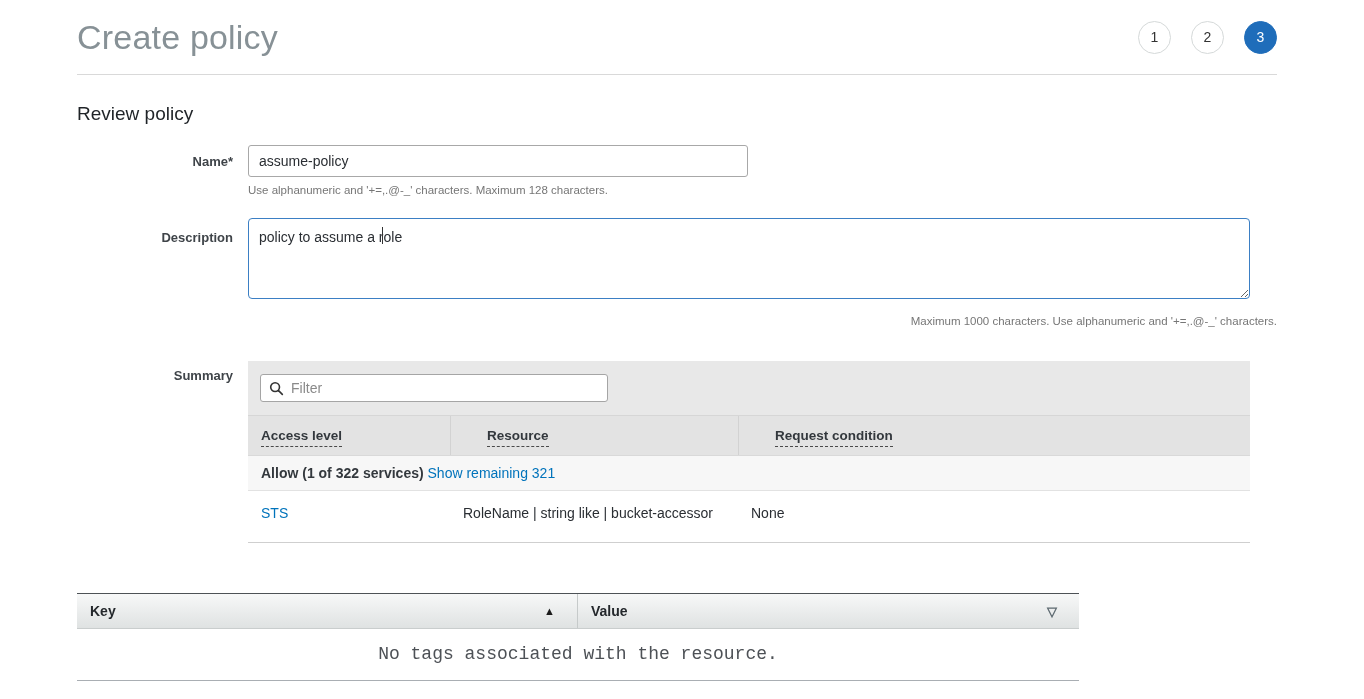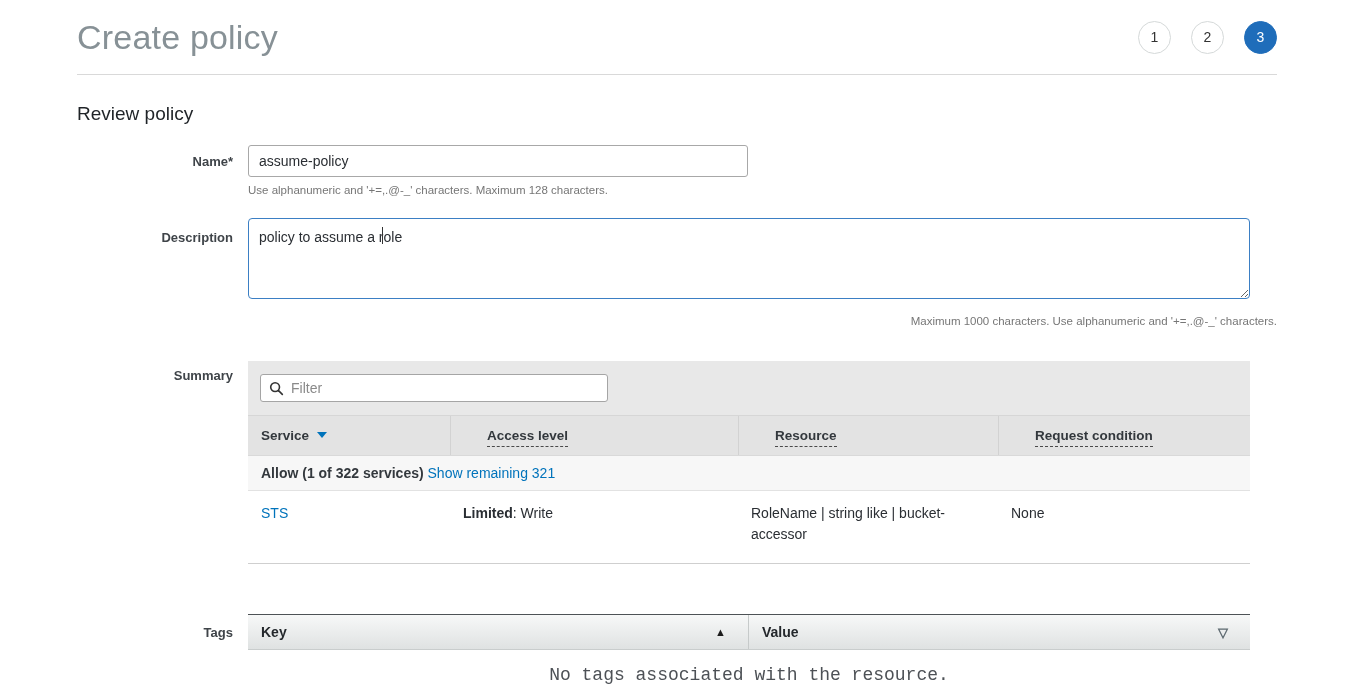--- a/index.html
+++ b/index.html
@@ -181,55 +181,48 @@
             <svg width="15" height="15" viewBox="0 0 16 16">
               <circle cx="6.5" cy="6.5" r="4.7" fill="none" stroke="#333" stroke-width="1.7"></circle>
               <line x1="10.2" y1="10.2" x2="14.2" y2="14.2" stroke="#333" stroke-width="1.7" stroke-linecap="round"></line>
             </svg>
             <input type="text" class="filter-input" placeholder="Filter" style="">
           </div>
         </div>
 
         <div class="summary-head">
           <div class="hcell">
-            <span>Service</span><span class="sort-down-blue"></span>
-          </div>
-          <div class="hcell">
             <span class="dashed">Access level</span>
           </div>
           <div class="hcell">
             <span class="dashed">Resource</span>
           </div>
           <div class="hcell">
             <span class="dashed">Request condition</span>
           </div>
         </div>
 
         <div class="group-row">
           <span class="allow">Allow (1 of 322 services)</span>
           <a class="link">Show remaining 321</a>
         </div>
 
         <div class="data-row">
           <div class="dcell">
             <a class="link">STS</a>
           </div>
-          <div class="dcell">
-            <span class="bold">Limited</span><span>: Write</span>
-          </div>
           <div class="dcell">RoleName | string like | bucket-accessor</div>
           <div class="dcell">None</div>
         </div>
 
       </div>
     </div>
   </div>
 
   <div class="form-row row-tags">
-    <div class="form-label">Tags</div>
     <div class="form-field">
       <div class="tags-table">
         <div class="tags-head">
           <div class="hcell">
             <span>Key</span>
             <span class="arrow-asc">▲</span>
           </div>
           <div class="hcell">
             <span>Value</span>
             <span class="arrow-dropdown">▽</span>

